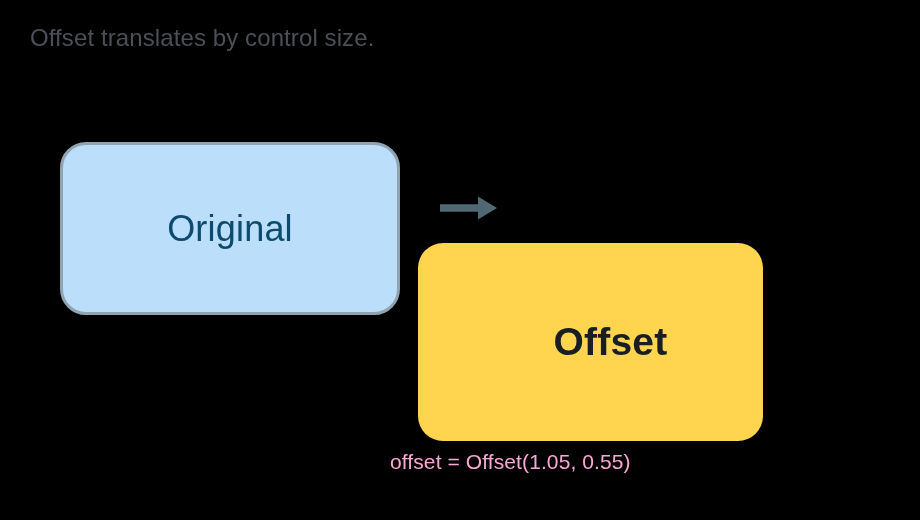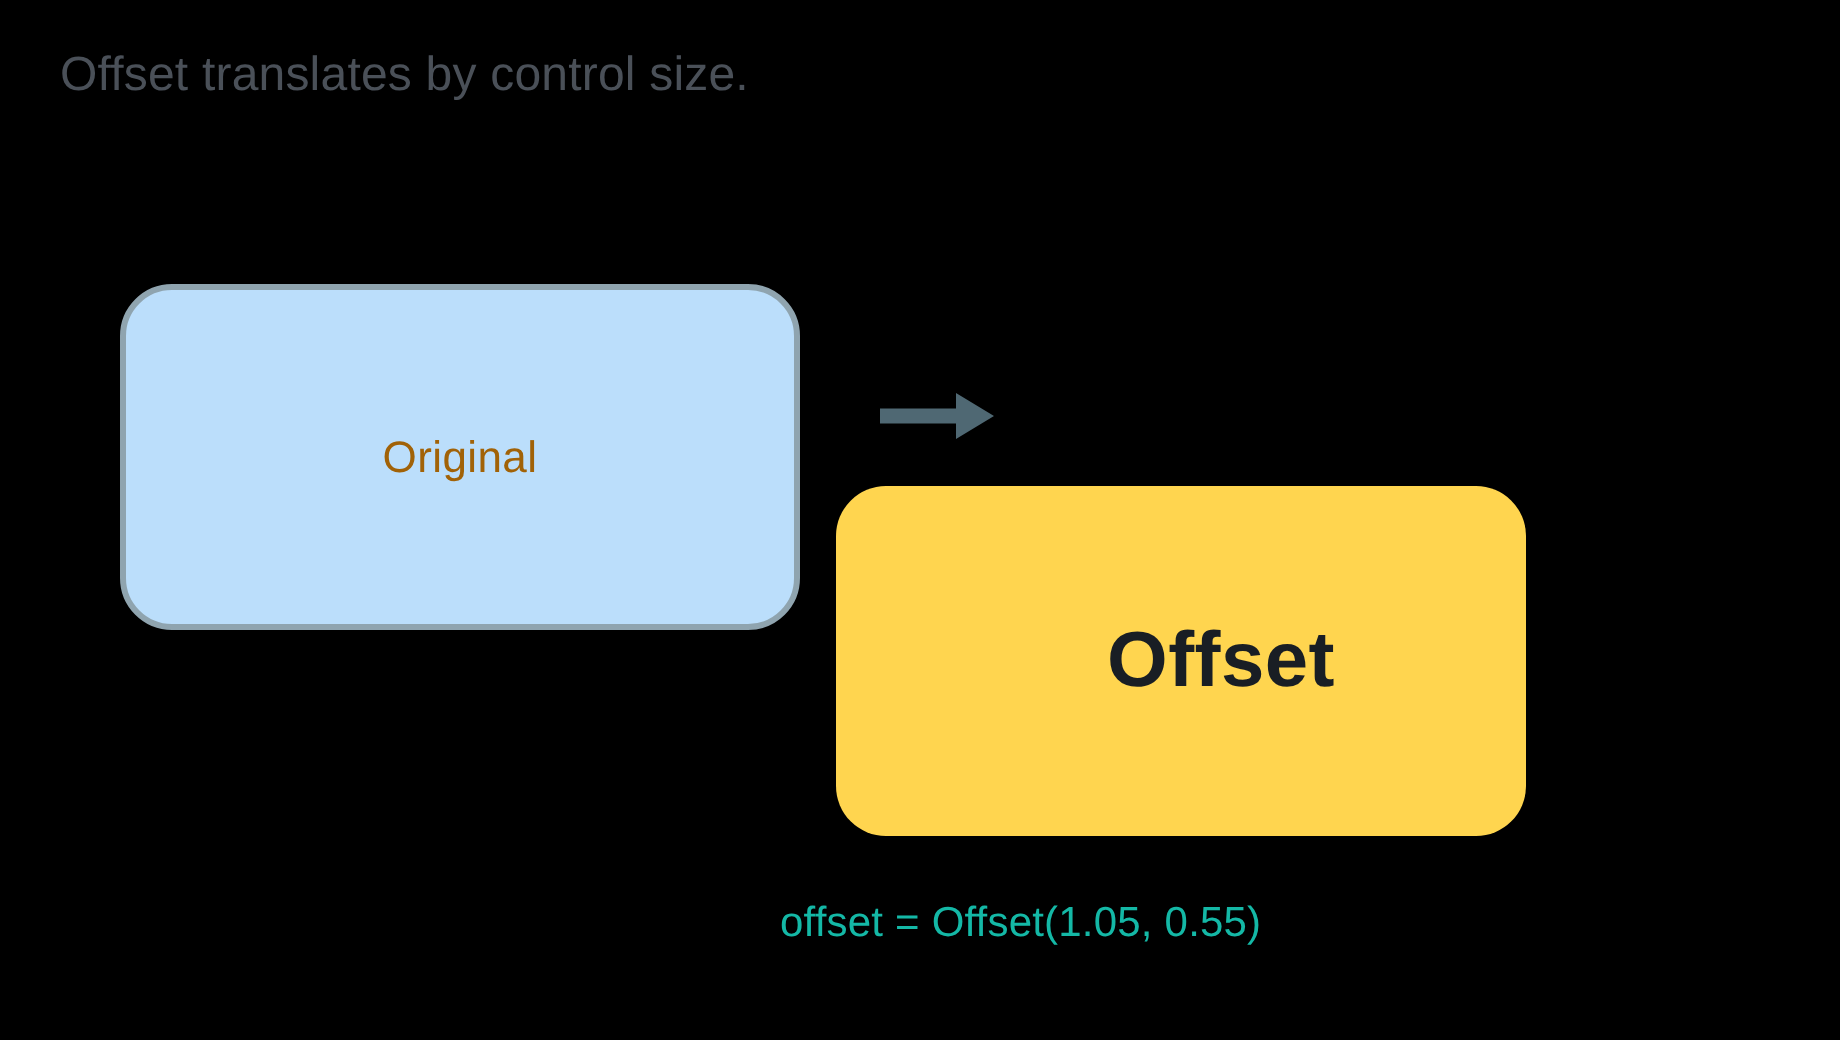--- a/index.html
+++ b/index.html
@@ -38,33 +38,33 @@
     height: 173px;
     box-sizing: border-box;
     background: #bbdefb;
     border: 3px solid #8fa4af;
     border-radius: 26px;
     display: flex;
     align-items: center;
     justify-content: center;
   }
   #original-label {
-    font-size: 22px;
+    font-size: 36px;
     font-weight: 400;
-    color: #a16207;
+    color: #0c4a6e;
     letter-spacing: 0.2px;
   }
 
   
   #offset-box {
     position: absolute;
     left: 418px;
     top: 243px;
     width: 345px;
-    height: 175px;
+    height: 198px;
     box-sizing: border-box;
     background: #ffd54f;
     border-radius: 25px;
     display: flex;
     align-items: center;
     justify-content: center;
     padding-left: 40px;
   }
   #offset-label {
     font-size: 39px;
@@ -82,21 +82,21 @@
     height: 32px;
   }
 
   
   #caption {
     position: absolute;
     left: 390px;
     top: 450px;
     font-size: 21px;
     font-weight: 500;
-    color: #14b8a6;
+    color: #f9a8d4;
     letter-spacing: 0.1px;
     white-space: nowrap;
   }
 </style>
 </head>
 <body>
 
 <div id="stage">
 
   <div id="title">Offset translates by control size.</div>

